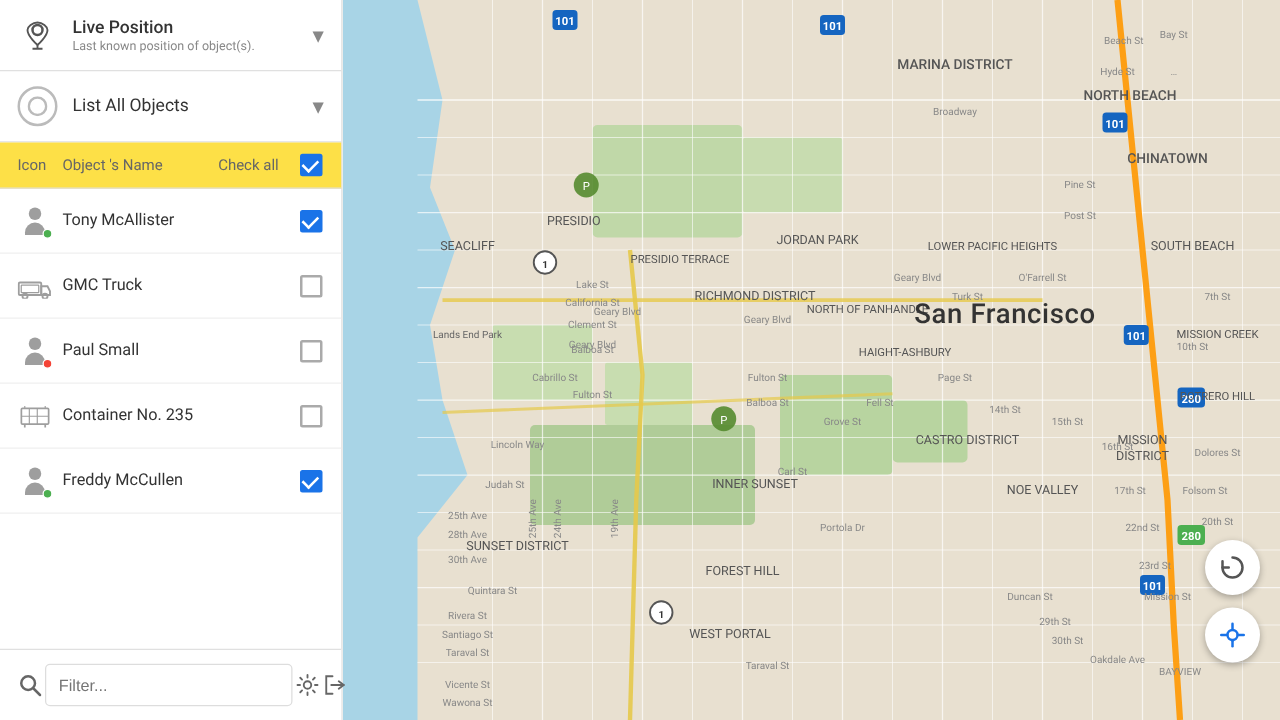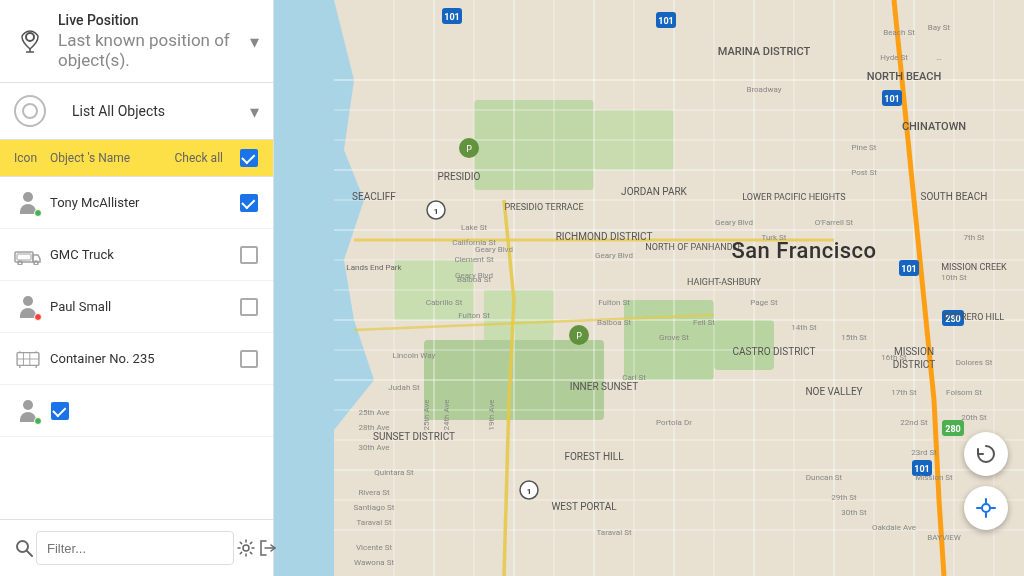--- a/index.html
+++ b/index.html
@@ -29,31 +29,30 @@
       width: 32px;
       height: 32px;
       display: flex;
       align-items: center;
       justify-content: center;
       margin-right: 12px;
       flex-shrink: 0;
     }
     .live-position-text { flex: 1; }
     .live-position-title { font-size: 14px; font-weight: 500; color: #333; }
-    .live-position-sub { font-size: 17px; color: #888; margin-top: 2px; }
+    .live-position-sub { font-size: 10px; color: #888; margin-top: 2px; }
     .dropdown-arrow { color: #888; font-size: 18px; cursor: pointer; }
 
     
     .list-all-row {
       display: flex;
       align-items: center;
       padding: 12px 14px;
       border-bottom: 1px solid #e0e0e0;
       min-height: 48px;
-      gap: 14px;
     }
     .list-all-icon {
       width: 32px;
       height: 32px;
       border-radius: 50%;
       border: 2px solid #bbb;
       display: flex; align-items: center; justify-content: center;
       margin-right: 12px;
       flex-shrink: 0;
     }
@@ -311,20 +310,21 @@
     <div class="object-row">
       <div class="obj-icon">
         <div class="person-icon">
           <div class="person-body">
             <div class="person-head"></div>
             <div class="person-torso"></div>
           </div>
           <div class="status-dot dot-green"></div>
         </div>
       </div>
+      <div class="obj-name">Freddy McCullen</div>
       <div class="cb-wrapper">
         <div class="cb-checked"></div>
       </div>
     </div>
 
   </div>
 
   <div class="bottom-toolbar">
     <div class="tool-btn">
       <svg width="20" height="20" viewBox="0 0 20 20">

